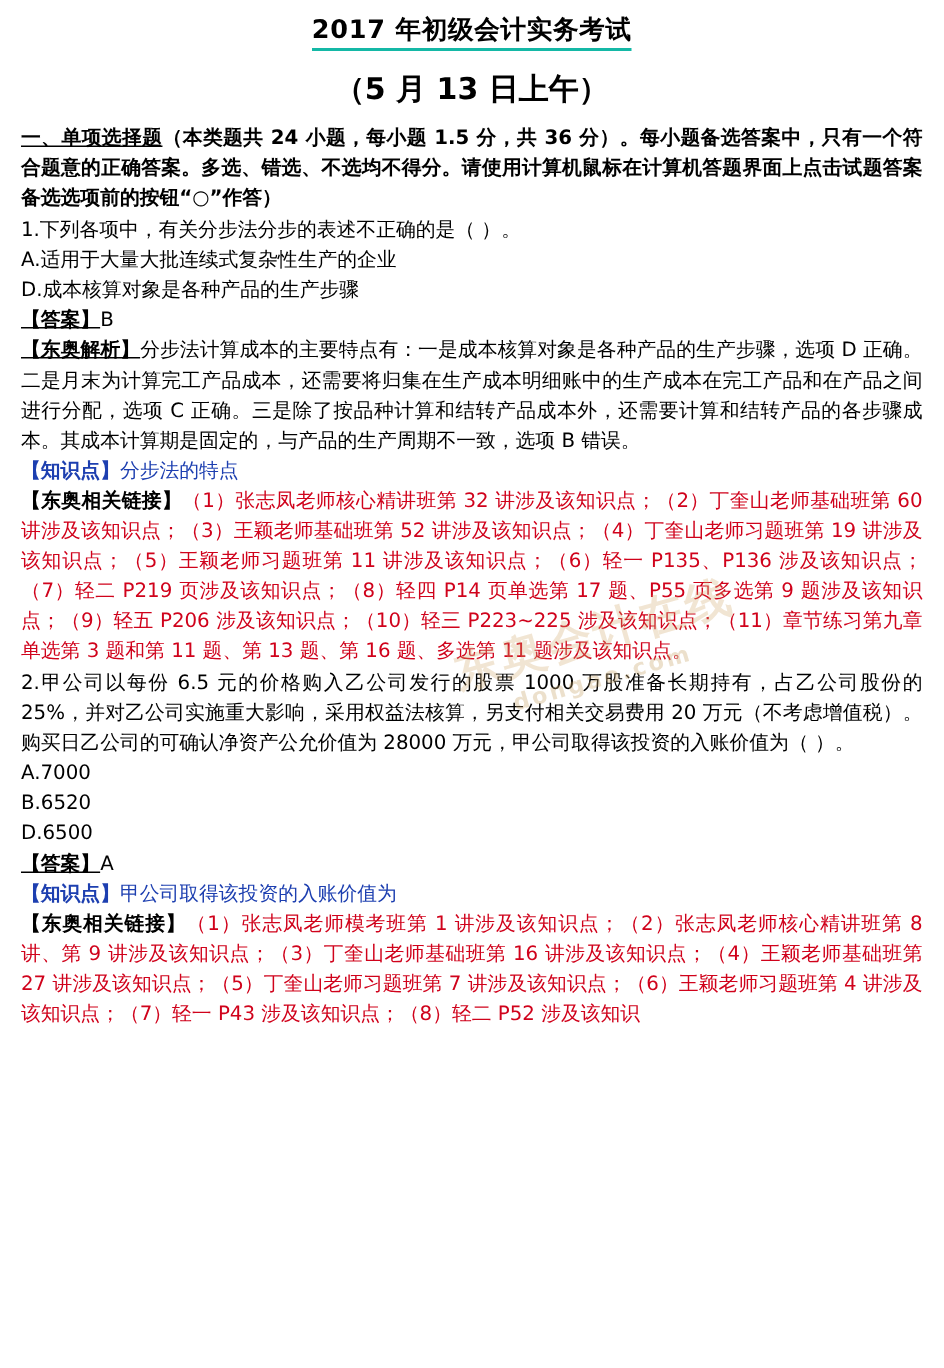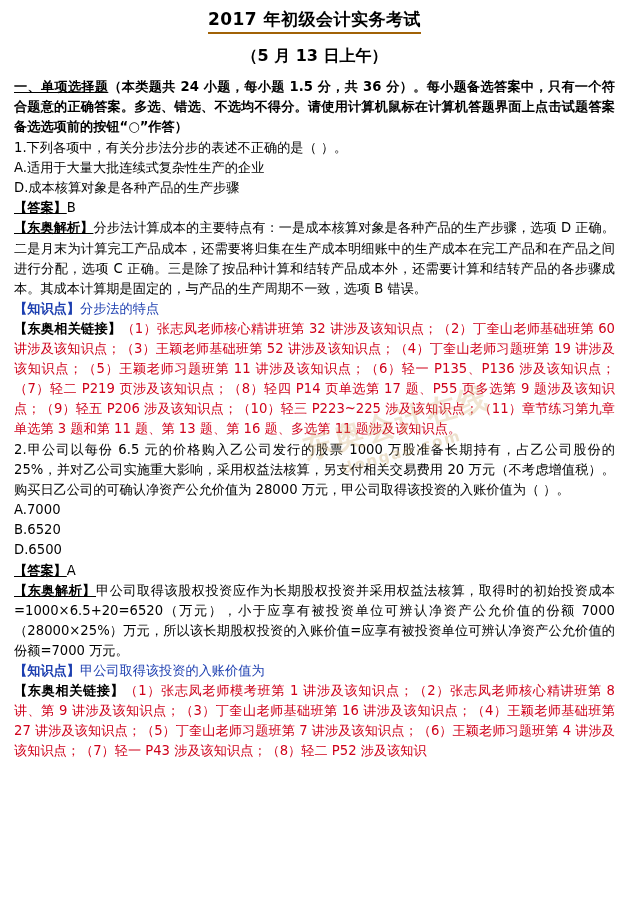--- a/index.html
+++ b/index.html
@@ -26,27 +26,27 @@
     text-align: center;
     font-weight: bold;
     color: #000;
     font-size: 17px;
     letter-spacing: 0.5px;
     margin-top: 8px;
     position: relative;
   }
   .title-line .underline {
     display: inline-block;
-    border-bottom: 2px solid #a16207;
+    border-bottom: 2px solid #14b8a6;
     padding-bottom: 1px;
   }
   .title-line2 {
     text-align: center;
     font-weight: bold;
-    font-size: 16px;
+    font-size: 20px;
     margin-top: 12px;
     margin-bottom: 10px;
   }
   .body-wrap {
     padding: 0 14px 0 14px;
     font-size: 13.2px;
     line-height: 1.52;
   }
   p {
     margin: 0;
@@ -118,18 +118,17 @@
     <p class="answer"><span class="bold">【答案】</span><span>B</span></p>
     <p class="analysis"><span class="bold">【东奥解析】</span><span>分步法计算成本的主要特点有：一是成本核算对象是各种产品的生产步骤，选项 D 正确。二是月末为计算完工产品成本，还需要将归集在生产成本明细账中的生产成本在完工产品和在产品之间进行分配，选项 C 正确。三是除了按品种计算和结转产品成本外，还需要计算和结转产品的各步骤成本。其成本计算期是固定的，与产品的生产周期不一致，选项 B 错误。</span></p>
     <p class="kp"><span class="blue-b">【知识点】</span><span class="blue">分步法的特点</span></p>
     <p class="link-block"><span class="red-b">【东奥相关链接】</span><span class="red">（1）张志凤老师核心精讲班第 32 讲涉及该知识点；（2）丁奎山老师基础班第 60 讲涉及该知识点；（3）王颖老师基础班第 52 讲涉及该知识点；（4）丁奎山老师习题班第 19 讲涉及该知识点；（5）王颖老师习题班第 11 讲涉及该知识点；（6）轻一 P135、P136 涉及该知识点；（7）轻二 P219 页涉及该知识点；（8）轻四 P14 页单选第 17 题、P55 页多选第 9 题涉及该知识点；（9）轻五 P206 涉及该知识点；（10）轻三 P223~225 涉及该知识点；（11）章节练习第九章单选第 3 题和第 11 题、第 13 题、第 16 题、多选第 11 题涉及该知识点。</span></p>
 
     <p class="para">2.甲公司以每份 6.5 元的价格购入乙公司发行的股票 1000 万股准备长期持有，占乙公司股份的 25%，并对乙公司实施重大影响，采用权益法核算，另支付相关交易费用 20 万元（不考虑增值税）。购买日乙公司的可确认净资产公允价值为 28000 万元，甲公司取得该投资的入账价值为（       ）。</p>
     <p class="opt">A.7000</p>
     <p class="opt">B.6520</p>
     <p class="opt">D.6500</p>
     <p class="answer"><span class="bold">【答案】</span><span>A</span></p>
-    <p class="analysis"><span class="bold">【东奥解析】</span><span>甲公司取得该股权投资应作为长期股权投资并采用权益法核算，取得时的初始投资成本=1000×6.5+20=6520（万元），小于应享有被投资单位可辨认净资产公允价值的份额 7000（28000×25%）万元，所以该长期股权投资的入账价值=应享有被投资单位可辨认净资产公允价值的份额=7000 万元。</span></p>
     <p class="kp"><span class="blue-b">【知识点】</span><span class="blue">甲公司取得该投资的入账价值为</span></p>
     <p class="link-block"><span class="red-b">【东奥相关链接】</span><span class="red">（1）张志凤老师模考班第 1 讲涉及该知识点；（2）张志凤老师核心精讲班第 8 讲、第 9 讲涉及该知识点；（3）丁奎山老师基础班第 16 讲涉及该知识点；（4）王颖老师基础班第 27 讲涉及该知识点；（5）丁奎山老师习题班第 7 讲涉及该知识点；（6）王颖老师习题班第 4 讲涉及该知识点；（7）轻一 P43 涉及该知识点；（8）轻二 P52 涉及该知识</span></p>
 
   </div>
 </div>
 
 </body></html>

